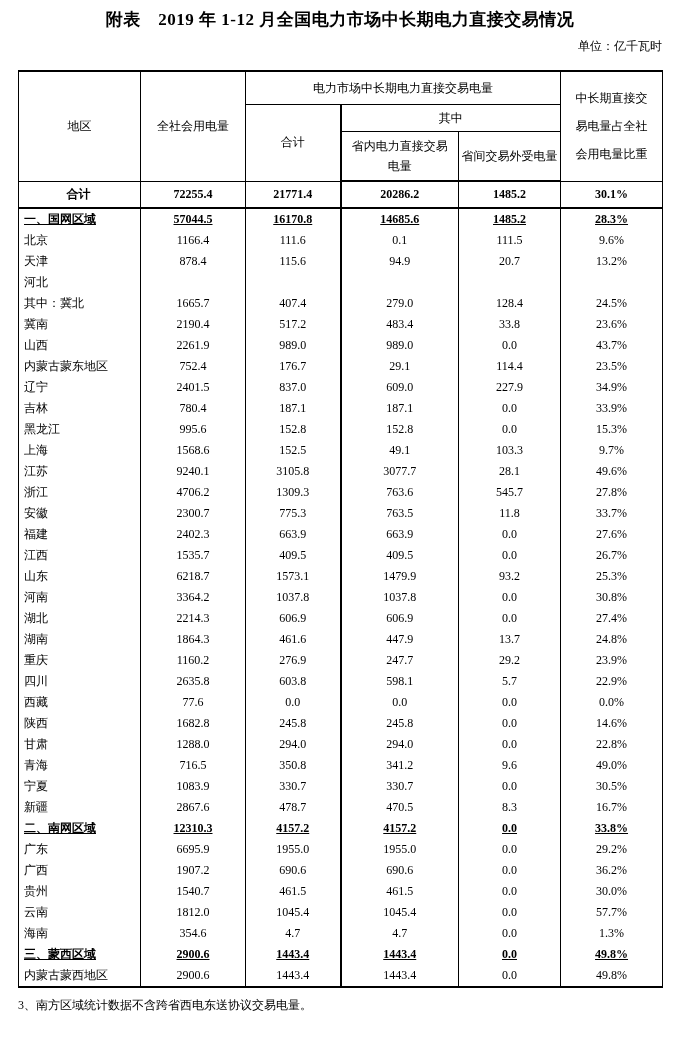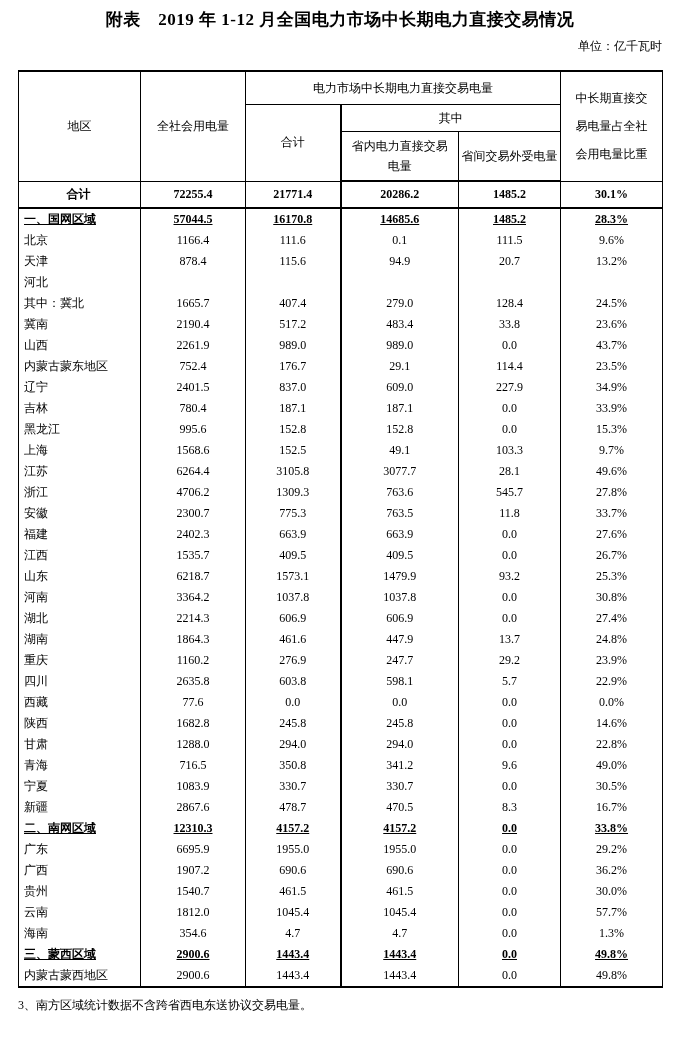--- a/index.html
+++ b/index.html
@@ -202,21 +202,21 @@
         <tr>
           <td class="region-cell">上海</td>
           <td class="val-0">1568.6</td>
           <td class="val-1">152.5</td>
           <td class="val-2">49.1</td>
           <td class="val-3">103.3</td>
           <td class="val-4">9.7%</td>
         </tr>
         <tr>
           <td class="region-cell">江苏</td>
-          <td class="val-0">6264.4</td>
+          <td class="val-0">9240.1</td>
           <td class="val-1">3105.8</td>
           <td class="val-2">3077.7</td>
           <td class="val-3">28.1</td>
           <td class="val-4">49.6%</td>
         </tr>
         <tr>
           <td class="region-cell">浙江</td>
           <td class="val-0">4706.2</td>
           <td class="val-1">1309.3</td>
           <td class="val-2">763.6</td>

